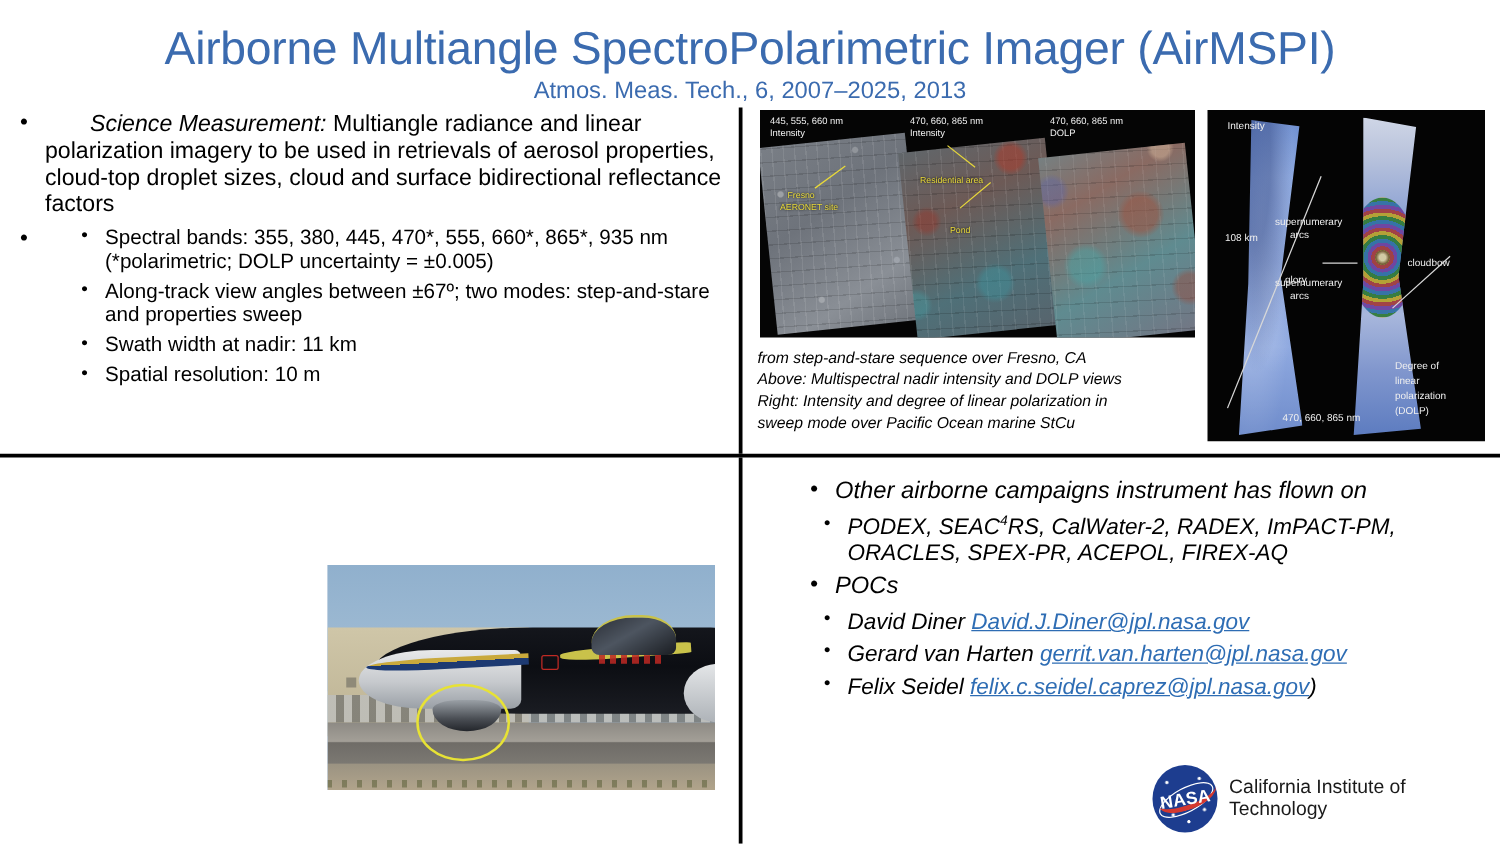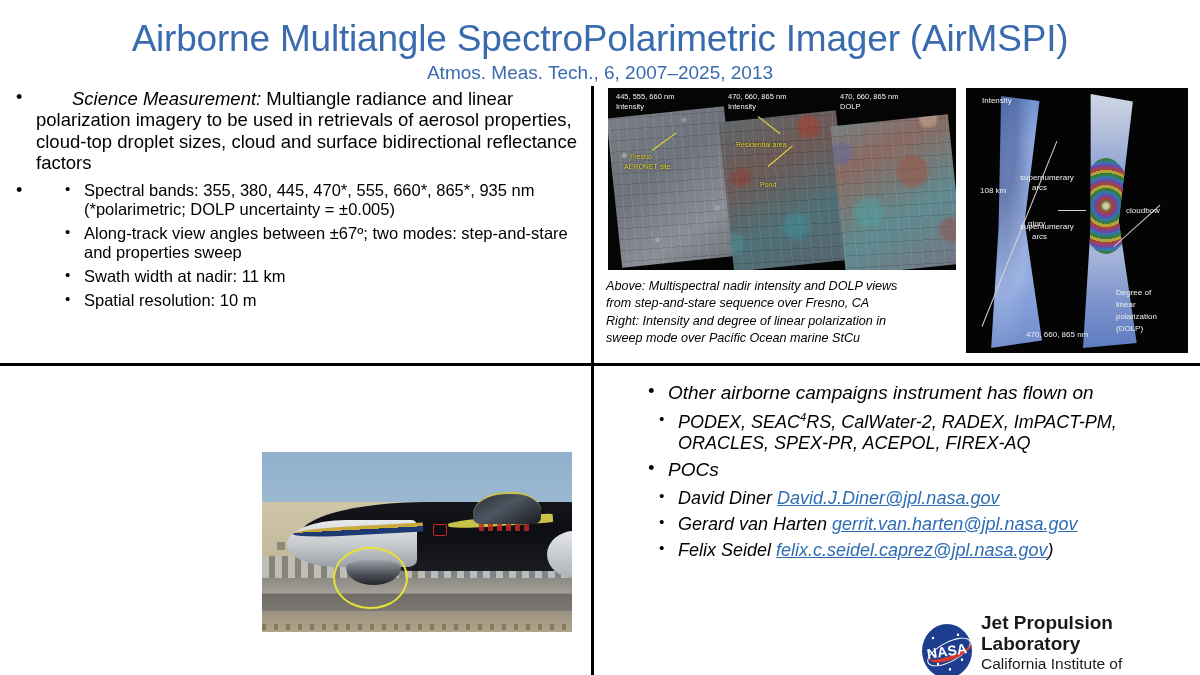--- a/index.html
+++ b/index.html
@@ -332,22 +332,22 @@
     <div class="wline" style="left:148px; top:158px; width:62px; transform:rotate(-42deg); transform-origin:left center;"></div>
 
     <div class="wlab" style="left:60px; top:242px;">470, 660, 865 nm</div>
     <div class="wlab" style="left:150px; top:200px;">Degree of</div>
     <div class="wlab" style="left:150px; top:212px;">linear</div>
     <div class="wlab" style="left:150px; top:224px;">polarization</div>
     <div class="wlab" style="left:150px; top:236px;">(DOLP)</div>
   </div>
 
   <div id="caption">
+    <div>from  step-and-stare sequence over Fresno, CA</div>
     <div>Above: Multispectral nadir intensity and DOLP views</div>
-    <div>from  step-and-stare sequence over Fresno, CA</div>
     <div>Right: Intensity and degree of linear polarization in</div>
     <div>sweep mode over Pacific Ocean marine StCu</div>
   </div>
 
 
   <div id="er2">
     <div class="sky"></div>
     <div class="hangar">
       <div class="hangwin"></div>
         <div class="hangwin2"></div>
@@ -386,18 +386,17 @@
   </div>
 
   <div id="jpl">
     <div class="meatball">
       <div class="mb-stars"></div>
       <div class="mb-orbit"></div>
       <div class="mb-swoosh"></div>
       <div class="mb-text">NASA</div>
     </div>
     <div>
-      <div class="jpl-l1">Jet Propulsion Laboratory</div>
       <div class="jpl-l2">California Institute of Technology</div>
     </div>
   </div>
 
 </div>
 
 </body></html>

